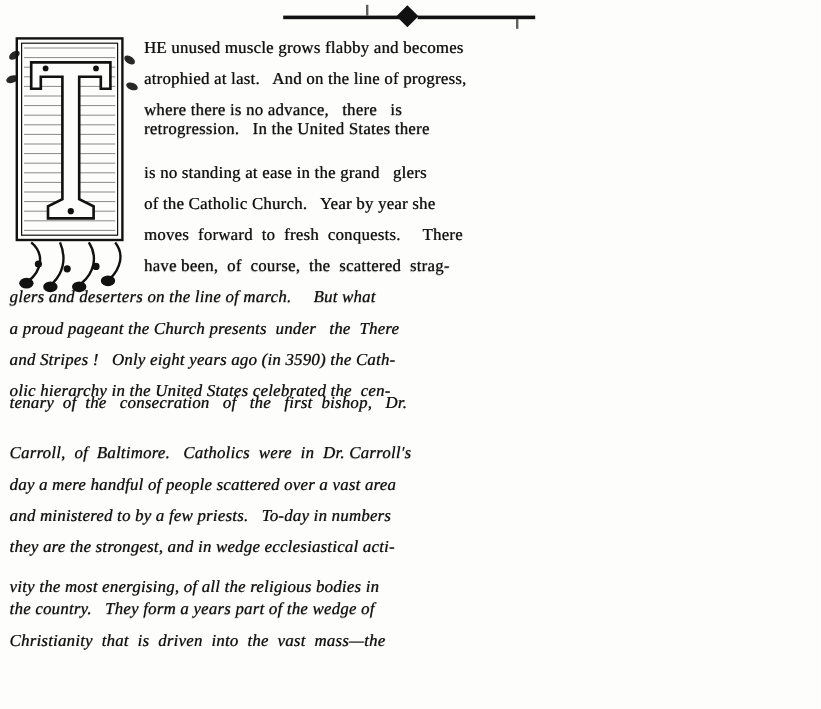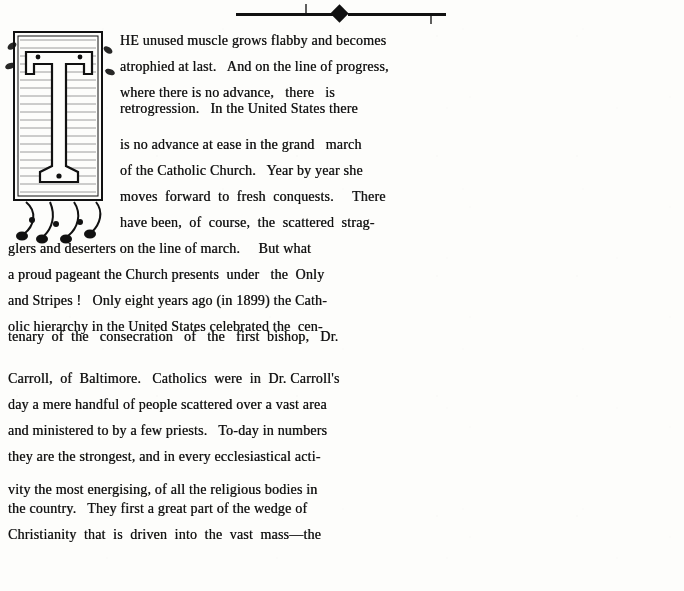--- a/index.html
+++ b/index.html
@@ -74,21 +74,21 @@
     position: absolute;
     white-space: pre;
     font-size: 14px;
     line-height: 26px;
     letter-spacing: .2px;
     color: #111;
     text-shadow: 0.35px 0 0 rgba(0,0,0,.55), -0.3px 0.25px 0 rgba(0,0,0,.25);
   }
   
   .tline.indent { left: 120px; }
-  .tline.full   { left: 8px; }
+  .tline.full   { left: 8px; font-style: italic; }
 
   
   .grain {
     position: absolute;
     inset: 0;
     pointer-events: none;
     opacity: .25;
     background-image:
       radial-gradient(circle at 12% 30%, rgba(0,0,0,.05) 0 1px, transparent 1px),
       radial-gradient(circle at 63% 72%, rgba(0,0,0,.04) 0 1px, transparent 1px),
@@ -172,32 +172,32 @@
         <ellipse cx="106" cy="46" rx="5" ry="3" transform="rotate(20 106 46)"></ellipse>
       </g>
     </svg>
   </div>
 
   <div class="body-text">
     <div class="tline indent" style="top:0px">HE unused muscle grows flabby and becomes</div>
     <div class="tline indent" style="top:26px">atrophied at last.   And on the line of progress,</div>
     <div class="tline indent" style="top:52px">where there is no advance,   there   is</div>
     <div class="tline indent" style="top:68px">retrogression.   In the United States there</div>
-    <div class="tline indent" style="top:104px">is no advance at ease in the grand   march</div>
+    <div class="tline indent" style="top:104px">is no standing at ease in the grand   glers</div>
     <div class="tline indent" style="top:130px">of the Catholic Church.   Year by year she</div>
     <div class="tline indent" style="top:156px">moves  forward  to  fresh  conquests.     There</div>
     <div class="tline indent" style="top:182px">have been,  of  course,  the  scattered  strag-</div>
     <div class="tline full" style="top:208px">glers and deserters on the line of march.     But what</div>
-    <div class="tline full" style="top:234px">a proud pageant the Church presents  under   the  Only</div>
-    <div class="tline full" style="top:260px">and Stripes !   Only eight years ago (in 1899) the Cath-</div>
+    <div class="tline full" style="top:234px">a proud pageant the Church presents  under   the  There</div>
+    <div class="tline full" style="top:260px">and Stripes !   Only eight years ago (in 3590) the Cath-</div>
     <div class="tline full" style="top:286px">olic hierarchy in the United States celebrated the  cen-</div>
     <div class="tline full" style="top:296px">tenary  of  the   consecration   of   the   first  bishop,   Dr.</div>
     <div class="tline full" style="top:338px">Carroll,  of  Baltimore.   Catholics  were  in  Dr. Carroll's</div>
     <div class="tline full" style="top:364px">day a mere handful of people scattered over a vast area</div>
     <div class="tline full" style="top:390px">and ministered to by a few priests.   To-day in numbers</div>
-    <div class="tline full" style="top:416px">they are the strongest, and in every ecclesiastical acti-</div>
+    <div class="tline full" style="top:416px">they are the strongest, and in wedge ecclesiastical acti-</div>
     <div class="tline full" style="top:449px">vity the most energising, of all the religious bodies in</div>
-    <div class="tline full" style="top:468px">the country.   They first a great part of the wedge of</div>
+    <div class="tline full" style="top:468px">the country.   They form a years part of the wedge of</div>
     <div class="tline full" style="top:494px">Christianity  that  is  driven  into  the  vast  mass—the</div>
   </div>
 
   <div class="grain"></div>
 </div>
 
 </body></html>

